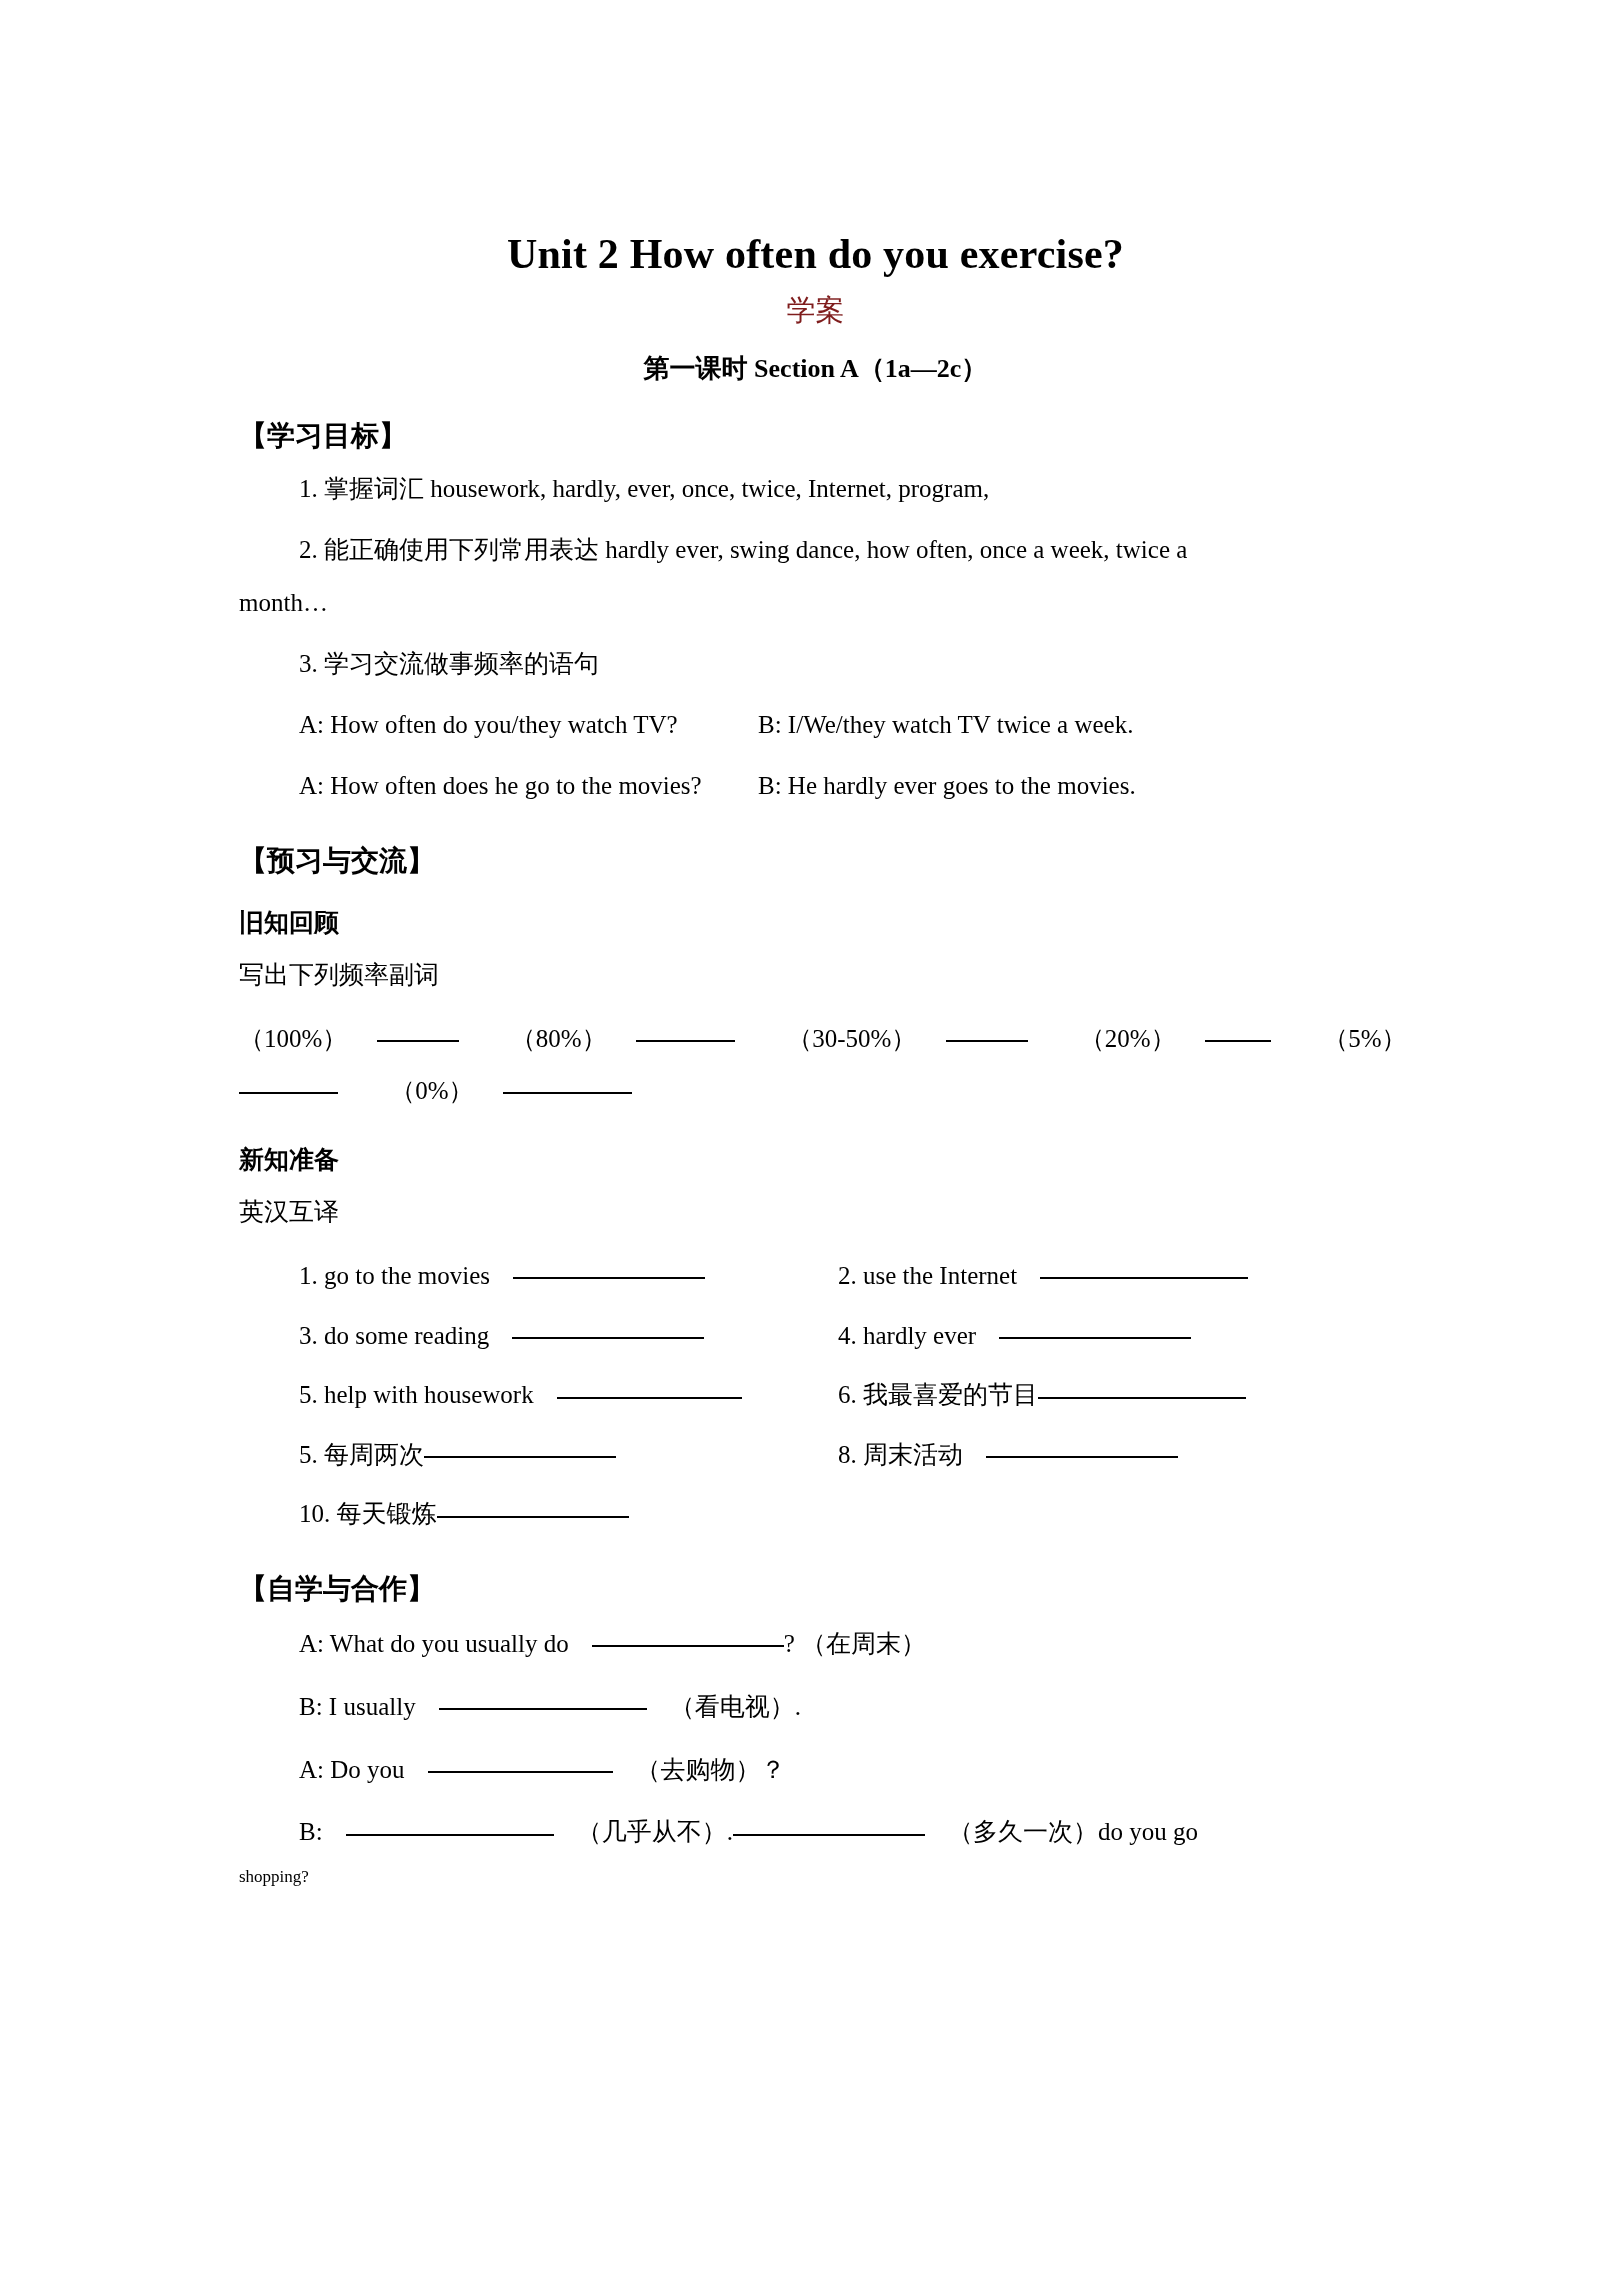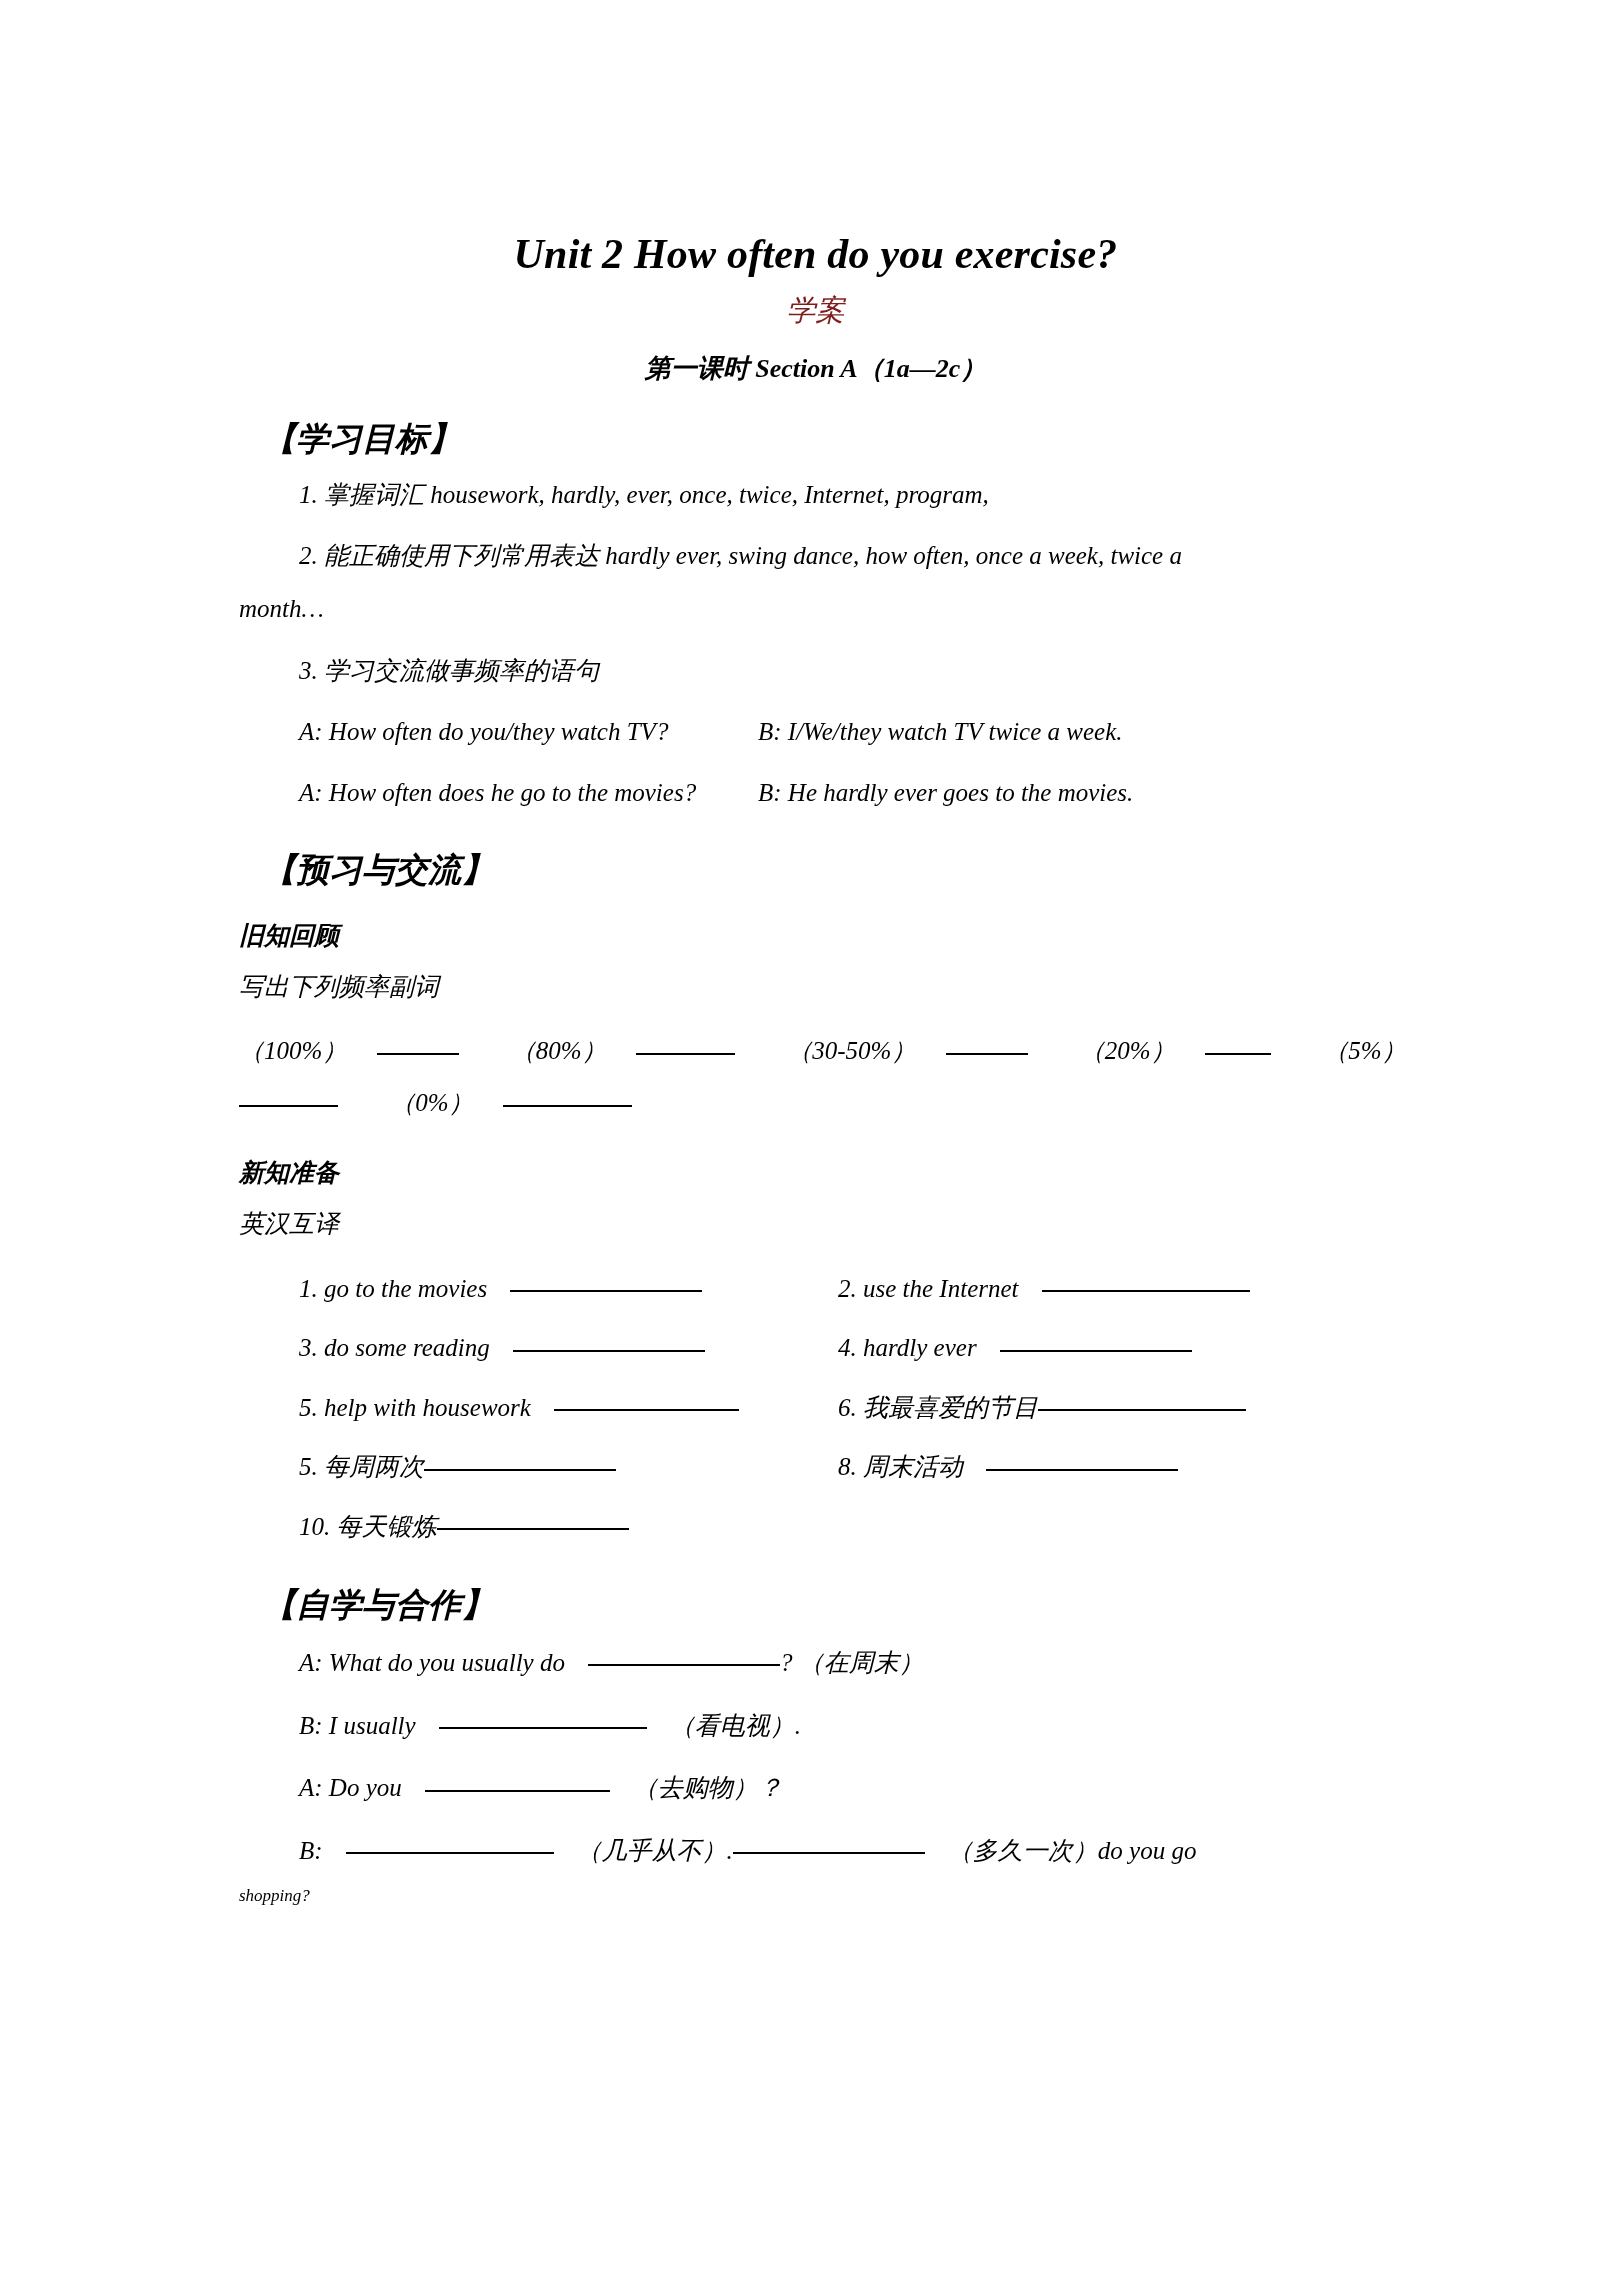--- a/index.html
+++ b/index.html
@@ -14,21 +14,20 @@
     color: #000000;
     -webkit-font-smoothing: antialiased;
   }
   .page {
     position: relative;
     width: 1623px;
     height: 2295px;
     box-sizing: border-box;
     padding: 0 231px 0 239px;
     background: #ffffff;
-    font-style: italic;
   }
 
   
   .doc-title {
     text-align: center;
     font-family: "Liberation Serif", "DejaVu Serif", serif;
     font-weight: bold;
     font-size: 42px;
     letter-spacing: 0.2px;
     padding-top: 231px;
@@ -46,24 +45,23 @@
     font-weight: bold;
     font-size: 26px;
     margin-top: 23px;
     font-family: "Liberation Serif", "DejaVu Serif", serif;
   }
 
   
   .bracket-heading {
     font-family: "Liberation Sans", "DejaVu Sans", sans-serif;
     font-weight: bold;
-    font-size: 33px;
+    font-size: 28px;
     margin-top: 32px;
     line-height: 1.25;
-    margin-left: 24px;
   }
   .sub-heading {
     font-family: "Liberation Sans", "DejaVu Sans", sans-serif;
     font-weight: bold;
     font-size: 25px;
     margin-top: 29px;
     line-height: 1.25;
   }
 
   

